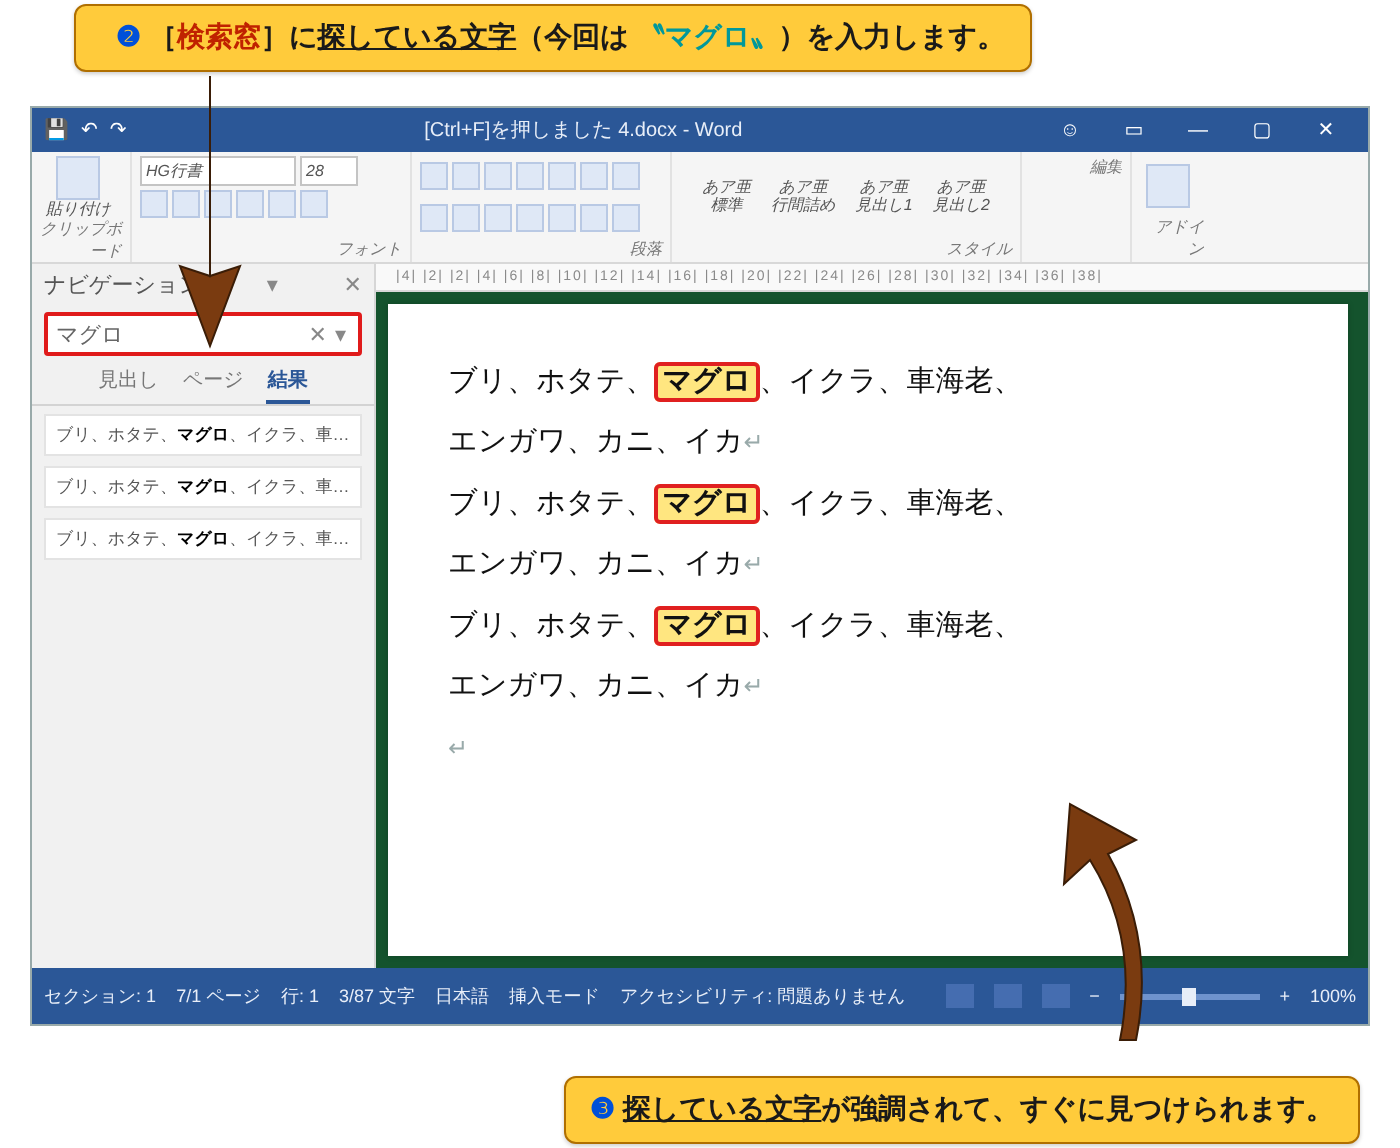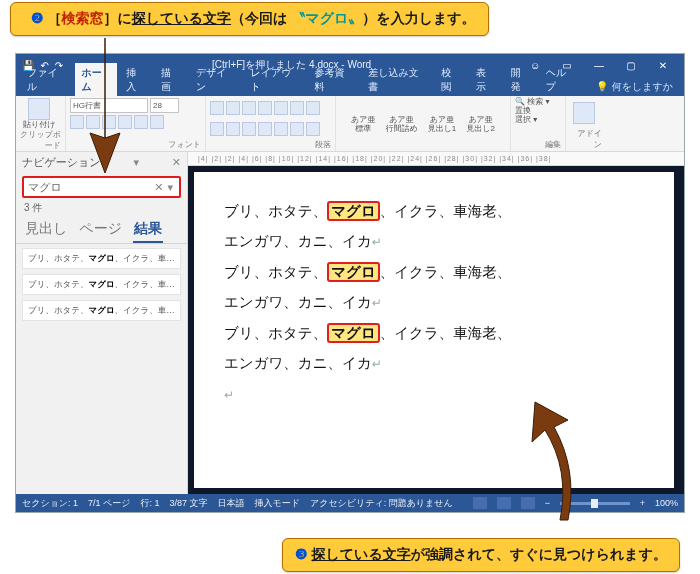--- a/index.html
+++ b/index.html
@@ -3,77 +3,77 @@
 <meta charset="utf-8">
 <style>
   * { box-sizing: border-box; margin: 0; padding: 0; }
   body { font-family: "Yu Gothic", "Meiryo", sans-serif; width: 700px; height: 574px; position: relative; background: #fff; overflow: hidden; }
 
   
   .callout { position: absolute; background: #ffcb3b; border: 1px solid #b06f00; border-radius: 6px; padding: 7px 12px; font-size: 14px; font-weight: bold; color: #1a1a1a; z-index: 60; box-shadow: 0 1px 2px rgba(0,0,0,.2); }
   .callout .num { color: #0050d8; }
   .callout .kw  { color: #c02200; }
   .callout .q   { color: #00989b; }
-  .co-top { left: 10px; top: 2px; padding-left: 20px; }
+  .co-top { left: 37px; top: 2px; padding-left: 20px; }
   .co-bot { right: 20px; bottom: 2px; margin-top: 11px; }
 
   
   .arrow { position: absolute; z-index: 55; }
   .arrow svg { display: block; }
 
   
   .win { position: absolute; left: 15px; top: 53px; width: 670px; height: 460px; background: #fff; border: 1px solid #9aa; display: flex; flex-direction: column; font-size: 10px; color: #444; }
   .titlebar { height: 22px; background: #2b5797; color: #fff; display: flex; align-items: center; padding: 0 6px; font-size: 10px; }
   .titlebar .qat { display: flex; gap: 6px; }
   .titlebar .titletext { flex: 1; text-align: center; color: #e8eef8; font-size: 10px; }
   .titlebar .winbtns { display: flex; gap: 2px; }
   .winbtn { width: 30px; height: 16px; display: flex; align-items: center; justify-content: center; color: #fff; font-size: 10px; }
   .winbtn.close { background: #2b5797; }
   .tabbar { height: 20px; background: #2b5797; display: flex; align-items: flex-end; padding: 0 4px; gap: 2px; color: #fff; font-size: 10px; }
   .tab { padding: 3px 7px 2px; color: #e0ecff; cursor: pointer; }
   .tab.active { background: #f5f5f5; color: #2b5797; font-weight: bold; }
   .tab.tell { flex: 0 0 auto; color: #cbe0ff; margin-left: 6px; }
 
   .ribbon { height: 56px; background: #f5f5f5; border-bottom: 1px solid #d8d8d8; display: flex; font-size: 9px; color: #555; user-select: none; }
-  .rgrp { border-right: 1px solid #e2e2e2; display: flex; flex-direction: column; padding: 2px 4px 0; }
+  .rgrp { border-right: 1px solid #e2e2e2; display: flex; flex-direction: column; padding: 2px 4px 0; font-style: italic; }
   .rgrp .body { flex: 1; display: flex; align-items: center; gap: 3px; }
   .rgrp .lbl { text-align: right; font-size: 8px; color: #777; padding-bottom: 1px; }
   .btncol { display: flex; flex-direction: column; align-items: center; gap: 1px; padding: 0 3px; }
   .sq { width: 14px; height: 14px; background: #dfe8f6; border: 1px solid #b9c9e4; }
   .sq.big { width: 22px; height: 22px; }
   .lh { font-size: 8px; line-height: 1; color: #555; }
   .fontbox { width: 78px; height: 15px; border: 1px solid #c4c4c4; background: #fff; font-size: 8px; display:flex; align-items:center; padding:0 2px; color:#555; }
 
   .workarea { flex: 1; display: flex; min-height: 0; }
 
   
   .nav { width: 172px; background: #f1f1f1; border-right: 1px solid #d6d6d6; display: flex; flex-direction: column; }
   .nav-head { display: flex; align-items: center; justify-content: space-between; padding: 3px 6px; font-size: 11px; color: #555; }
   .nav-head .x { color: #888; cursor:pointer; }
   .nav-search { margin: 3px 6px 2px; height: 22px; border: 2px solid #e01b1b; background: #fff; display: flex; align-items: center; padding: 0 4px; font-size: 11px; color: #666; border-radius: 2px; }
   .nav-search .txt { flex:1; }
   .nav-search .sx { color:#888; padding:0 2px; }
   .nav-count { padding: 1px 8px 2px; font-size: 10px; color: #666; }
-  .nav-tabs { display: flex; gap: 10px; padding: 0 8px; font-size: 14px; color: #777; border-bottom: 1px solid #d3d3d3; }
+  .nav-tabs { display: flex; gap: 10px; padding: 0 8px; font-size: 10px; color: #777; border-bottom: 1px solid #d3d3d3; justify-content: center; }
   .nav-tab { padding: 3px 1px; cursor:pointer; }
   .nav-tab.active { color: #2b5797; border-bottom: 2px solid #2b5797; font-weight: bold; }
   .nav-results { flex:1; overflow:hidden; padding: 4px 6px; display:flex; flex-direction:column; gap:5px; }
   .nav-row { background:#fff; border:1px solid #e3e3e3; padding:4px 5px; font-size:8.5px; color:#555; line-height:1.3; white-space:nowrap; overflow:hidden; text-overflow:ellipsis; }
   .nav-row b { color:#000; }
 
   
-  .doc { flex:1; display:flex; flex-direction:column; background:#0f172a; }
+  .doc { flex:1; display:flex; flex-direction:column; background:#14532d; }
   .ruler { height:14px; background:#f9f9f9; border-bottom:1px solid #d8d8d8; font-size:7px; color:#8a8a8a; display:flex; align-items:center; padding:0 10px; letter-spacing:1px; }
   .page { flex:1; background:#fff; margin:6px 10px 6px 6px; box-shadow:0 0 3px rgba(0,0,0,.2); padding:24px 22px 12px 30px; font-family:"Yu Mincho","MS Mincho",serif; font-size:14.5px; color:#111; line-height:2.1; overflow:hidden; position:relative; }
   .page p { white-space:nowrap; }
   .ret { color:#9aa; font-family:sans-serif; font-size:12px; }
   .hl { background:#ffe680; border:2px solid #e02020; border-radius:3px; padding:0 2px; font-weight:bold; }
 
   
-  .status { height:18px; background:#2b5797; color:#e8eef8; display:flex; align-items:center; font-size:9px; padding:0 6px; gap:10px; }
+  .status { height:28px; background:#2b5797; color:#e8eef8; display:flex; align-items:center; font-size:9px; padding:0 6px; gap:10px; }
   .status .sp { flex:1; }
   .status .seg { white-space:nowrap; }
   .viewbtn { width:14px; height:12px; background:#456db0; }
   .zoomtrack { width:70px; height:3px; background:#6f93cd; position:relative; }
   .zoomtrack::after { content:""; position:absolute; left:45%; top:-3px; width:7px; height:9px; background:#e8eef8; }
 </style>
 </head>
 <body>
 
 <div class="callout co-top">
@@ -108,35 +108,20 @@
     <div class="titletext">[Ctrl+F]を押しました 4.docx - Word</div>
     <div class="winbtns">
       <div class="winbtn">☺</div>
       <div class="winbtn">▭</div>
       <div class="winbtn">—</div>
       <div class="winbtn">▢</div>
       <div class="winbtn close">✕</div>
     </div>
   </div>
 
-  <div class="tabbar">
-    <div class="tab">ファイル</div>
-    <div class="tab active">ホーム</div>
-    <div class="tab">挿入</div>
-    <div class="tab">描画</div>
-    <div class="tab">デザイン</div>
-    <div class="tab">レイアウト</div>
-    <div class="tab">参考資料</div>
-    <div class="tab">差し込み文書</div>
-    <div class="tab">校閲</div>
-    <div class="tab">表示</div>
-    <div class="tab">開発</div>
-    <div class="tab">ヘルプ</div>
-    <div class="tab tell">💡 <span>何をしますか</span></div>
-  </div>
 
   <div class="ribbon">
     <div class="rgrp" style="width:50px">
       <div class="body">
           <div class="btncol">
             <div class="sq big"></div>
             <span class="lh">貼り付け</span>
           </div>
         </div>
       <div class="lbl">クリップボード</div>
@@ -189,27 +174,23 @@
           </div>
         <div class="btncol">
             <span class="lh">あア亜</span>
             <span class="lh">見出し1</span>
           </div>
         <div class="btncol">
             <span class="lh">あア亜</span>
             <span class="lh">見出し2</span>
           </div>
       </div>
+      <div class="lbl">スタイル</div>
     </div>
     <div class="rgrp" style="width:55px">
-      <div class="body" style="flex-direction:column; gap:1px; align-items:flex-start">
-        <span class="lh">🔍 <span>検索</span> ▾</span>
-        <span class="lh"><span>置換</span></span>
-        <span class="lh"><span>選択</span> ▾</span>
-      </div>
       <div class="lbl">編集</div>
     </div>
     <div class="rgrp" style="width:40px; border-right:none">
       <div class="body">
           <div class="btncol">
             <div class="sq big"></div>
           </div>
         </div>
       <div class="lbl">アドイン</div>
     </div>
@@ -221,21 +202,20 @@
       <div class="nav-head">
         <span>ナビゲーション</span>
         <span style="color:#888">▾</span>
         <span class="x">✕</span>
       </div>
       <div class="nav-search">
         <span class="txt">マグロ</span>
         <span class="sx">✕</span>
         <span class="sx">▾</span>
       </div>
-      <div class="nav-count">3 件</div>
       <div class="nav-tabs">
         <div class="nav-tab">見出し</div>
         <div class="nav-tab">ページ</div>
         <div class="nav-tab active">結果</div>
       </div>
       <div class="nav-results">
         <div class="nav-row"><span>ブリ、ホタテ、</span><b>マグロ</b><span>、イクラ、車海老、エンガワ、カニ、イカ</span></div>
         <div class="nav-row"><span>ブリ、ホタテ、</span><b>マグロ</b><span>、イクラ、車海老、エンガワ、カニ、イカ</span></div>
         <div class="nav-row"><span>ブリ、ホタテ、</span><b>マグロ</b><span>、イクラ、車海老、エンガワ、カニ、イカ</span></div>
       </div>

